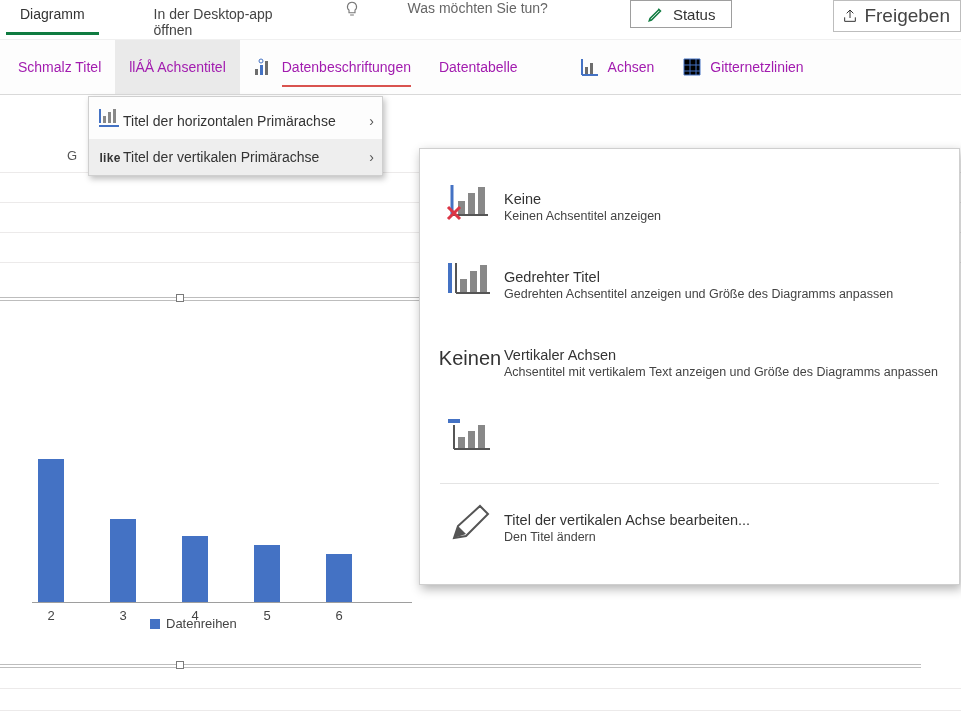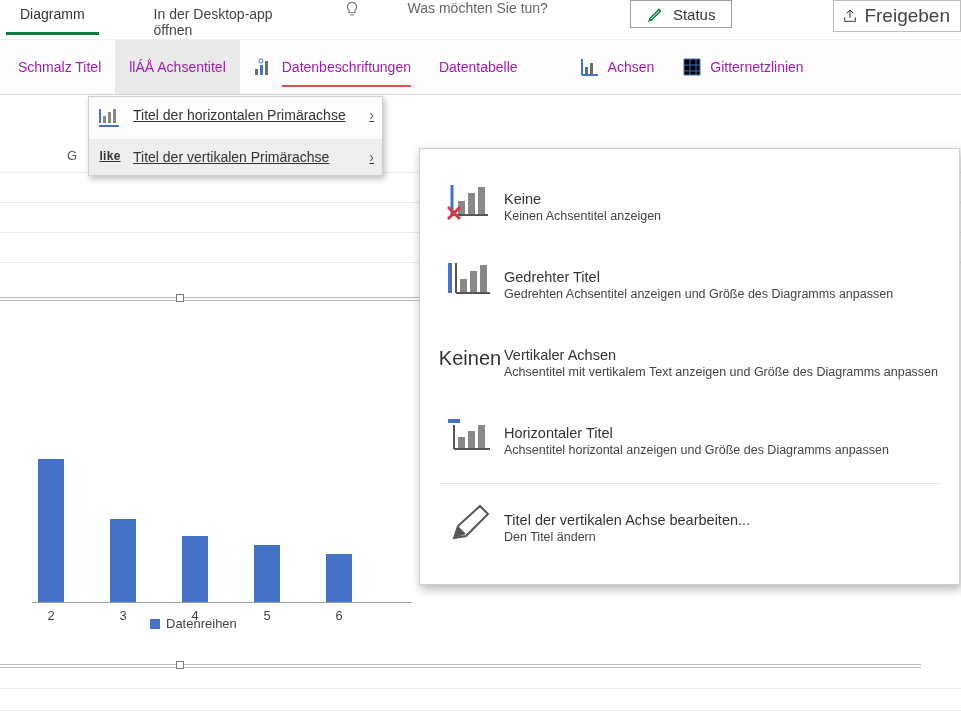--- a/index.html
+++ b/index.html
@@ -19,21 +19,21 @@
 
   
   .ribbon { display: flex; align-items: center; height: 55px; padding-left: 4px; background: #fdfdfd; border-bottom: 1px solid #d9d9d9; font-size: 14px; color:#a21caf; }
   .ribbon .ritem { display:flex; align-items:center; gap:8px; padding: 0 14px; height: 100%; }
   .ribbon .ritem.active { background:#eaeaea; }
   .ribbon .ritem svg { width:20px; height:20px; }
   .under { border-bottom: 2px solid #d9534f; padding-bottom:10px; }
 
   
   .dropdown1 { position:absolute; left:88px; top:96px; width:295px; background:#fdfdfd; border:1px solid #cfcfcf; box-shadow: 2px 3px 6px rgba(0,0,0,.25); z-index:10; }
-  .dropdown1 .drow { display:flex; align-items:flex-start; gap:10px; padding:10px 8px; font-size:14px; color:#333;text-decoration:underline; }
+  .dropdown1 .drow { display:flex; align-items:flex-end; padding:10px 8px; font-size:14px; color:#333; }
   .dropdown1 .drow svg { width:26px; height:22px; flex:0 0 26px; }
   .dropdown1 .drow .chev { margin-left:auto; font-size:14px; color:#555; }
   .dropdown1 .drow.active { background:#eeeeee; }
   .like-icon { font-size:12px; font-weight:600; letter-spacing:0.3px; flex:0 0 26px; text-align:center; }
 
   
   .dropdown2 { position:absolute; left:419px; top:148px; width:541px; background:#ffffff; border:1px solid #cfcfcf; box-shadow: 2px 4px 10px rgba(0,0,0,.3); z-index:9; padding: 18px 2px 18px 2px; }
   .dropdown2 .opt { display:flex; align-items:flex-end; gap:10px; padding: 14px 18px 22px 24px; }
   .dropdown2 .opt .ic { width:48px; height:42px; flex:0 0 48px; display:flex; align-items:center; justify-content:center; }
   .dropdown2 .opt .txt .t1 { font-size:14.5px; color:#333; margin-bottom:2px; }
@@ -227,24 +227,20 @@
     <div class="ic">
       <svg viewBox="0 0 48 42">
           <rect x="2" y="4" width="12" height="4" fill="#4472c4"></rect>
           <line x1="8" y1="10" x2="8" y2="34" stroke="#555" stroke-width="2"></line>
           <rect x="12" y="22" width="7" height="12" fill="#888"></rect>
           <rect x="22" y="16" width="7" height="18" fill="#888"></rect>
           <rect x="32" y="10" width="7" height="24" fill="#888"></rect>
           <line x1="8" y1="34" x2="44" y2="34" stroke="#555" stroke-width="2"></line>
         </svg>
     </div>
-    <div class="txt">
-      <div class="t1">Horizontaler Titel</div>
-      <div class="t2">Achsentitel horizontal anzeigen und Größe des Diagramms anpassen</div>
-    </div>
   </div>
 
   <hr>
 
   <div class="opt">
     <div class="ic">
       <svg viewBox="0 0 48 42">
           <path d="M8 36 L12 24 L34 4 L42 12 L20 34 Z" fill="none" stroke="#555" stroke-width="2"></path>
           <path d="M8 36 L12 24 L20 32 Z" fill="#555"></path>
         </svg>

